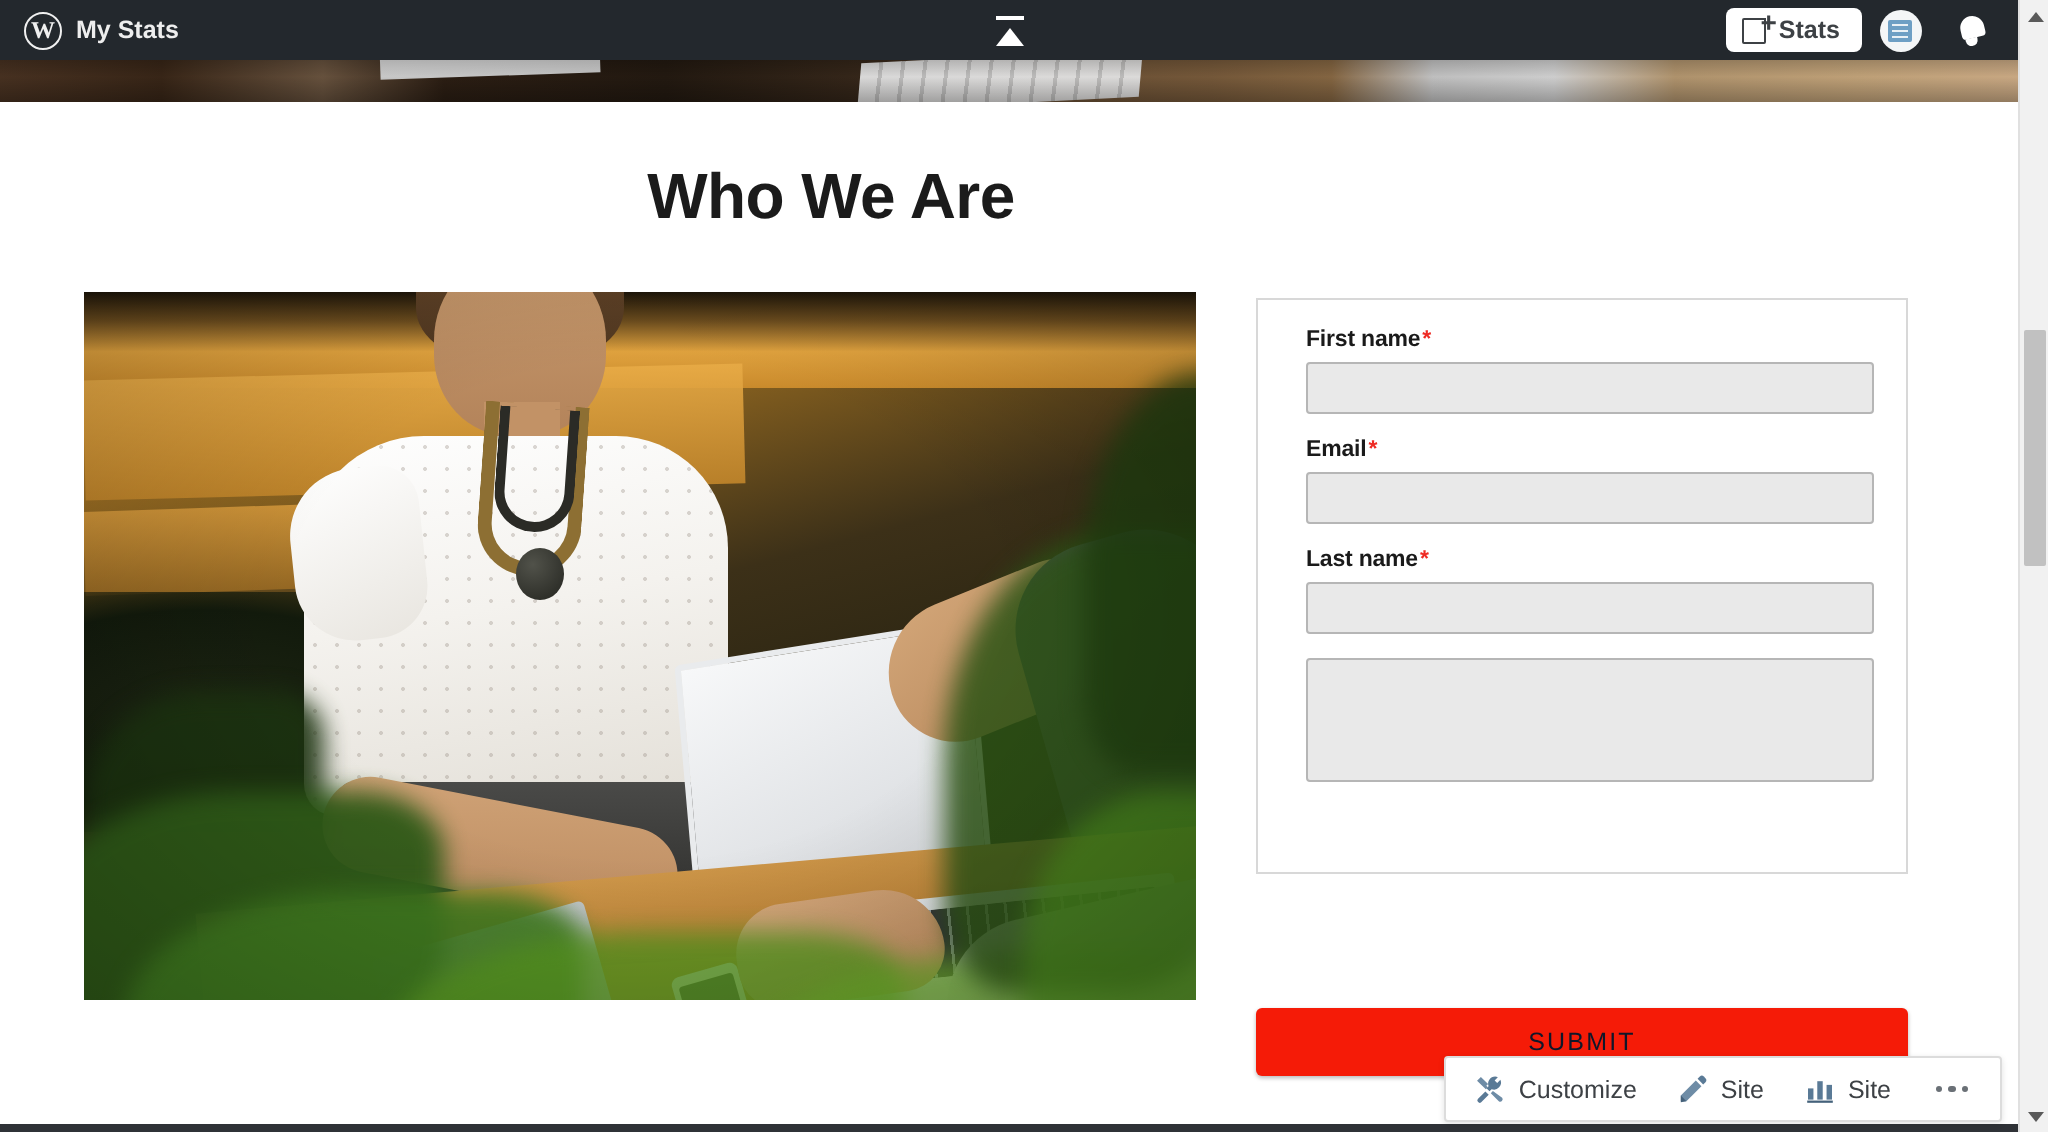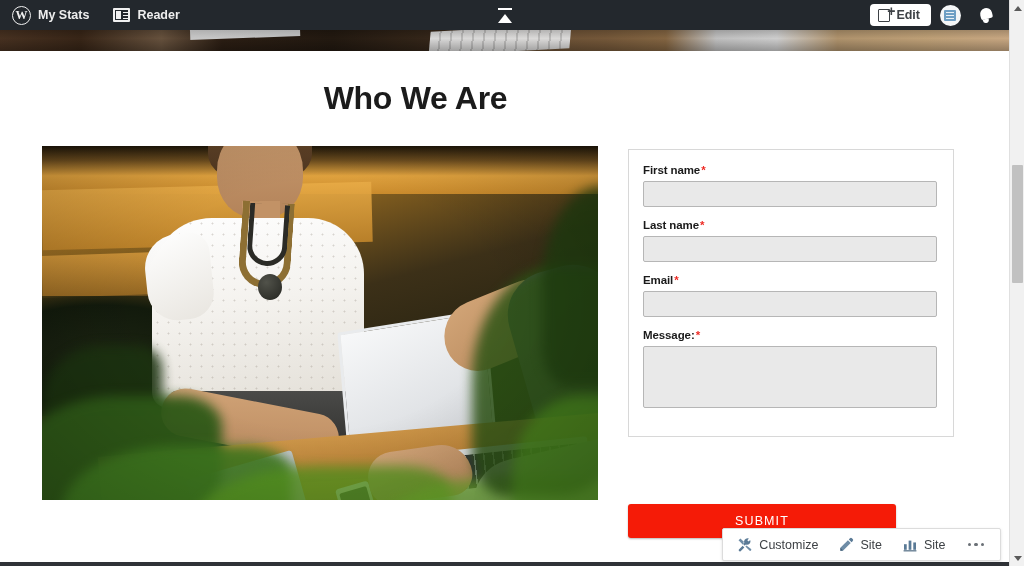--- a/index.html
+++ b/index.html
@@ -550,21 +550,21 @@
   }
 
   
   .form-box {
     position: absolute;
     left: 628px; top: 98px;
     width: 326px;
     height: 288px;
     border: 1px solid #d8d8d8;
     background: #ffffff;
-    padding: 14px 16px 10px 14px;
+    padding: 14px 16px 10px 24px;
   }
   .field { margin-bottom: 12px; }
   .field:last-child { margin-bottom: 0; }
   .field-label {
     font-size: 11.5px;
     font-weight: 700;
     color: #1a1a1a;
     margin-bottom: 5px;
     display: block;
     letter-spacing: -0.1px;
@@ -593,26 +593,26 @@
     font-family: "Liberation Sans", sans-serif;
     font-size: 12px;
     color: #222;
     padding: 5px 6px;
     resize: none;
     outline: none;
   }
   .submit-btn {
     position: absolute;
     left: 628px; top: 453px;
-    width: 268px;
+    width: 326px;
     height: 34px;
     background: #f51b07;
     border: none;
     border-radius: 3px;
-    color: #ffffff;
+    color: #0f172a;
     font-family: "Liberation Sans", sans-serif;
     font-size: 12.5px;
     font-weight: 400;
     letter-spacing: 1.1px;
     cursor: pointer;
     box-shadow: 0 1px 2px rgba(0,0,0,0.28);
   }
 
   
   .masterbar {
@@ -707,34 +707,30 @@
 <body>
 
 <div id="screen">
 
   <div class="wp-adminbar">
     <div class="ab-left">
       <div class="ab-item">
         <span class="wp-logo">W</span>
         <span>My Stats</span>
       </div>
-      <div class="ab-item">
-        <span class="reader-ico"></span>
-        <span>Reader</span>
-      </div>
     </div>
 
     <div class="ab-center">
       <span class="upload-ico"></span>
     </div>
 
     <div class="ab-right">
       <div class="write-btn">
         <span class="write-ico"></span>
-        <span>Edit</span>
+        <span>Stats</span>
       </div>
       <div class="avatar-btn">
         <span class="avatar">
           <span class="avatar-inner"></span>
         </span>
       </div>
       <div class="bell-btn">
         <span class="bell"></span>
       </div>
     </div>
@@ -800,31 +796,30 @@
     </div>
 
     <div class="form-box">
 
       <div class="field">
         <span class="field-label"><span>First name</span><span class="req">*</span></span>
         <input class="field-input" type="text" value="" style="">
       </div>
 
       <div class="field">
+        <span class="field-label"><span>Email</span><span class="req">*</span></span>
+        <input class="field-input" type="text" value="" style="">
+      </div>
+
+      <div class="field">
         <span class="field-label"><span>Last name</span><span class="req">*</span></span>
         <input class="field-input" type="text" value="" style="">
       </div>
 
       <div class="field">
-        <span class="field-label"><span>Email</span><span class="req">*</span></span>
-        <input class="field-input" type="text" value="" style="">
-      </div>
-
-      <div class="field">
-        <span class="field-label"><span>Message:</span><span class="req">*</span></span>
         <textarea class="field-textarea" style=""></textarea>
       </div>
 
     </div>
 
     <button class="submit-btn">SUBMIT</button>
 
   </div>
 
   <div class="masterbar">

